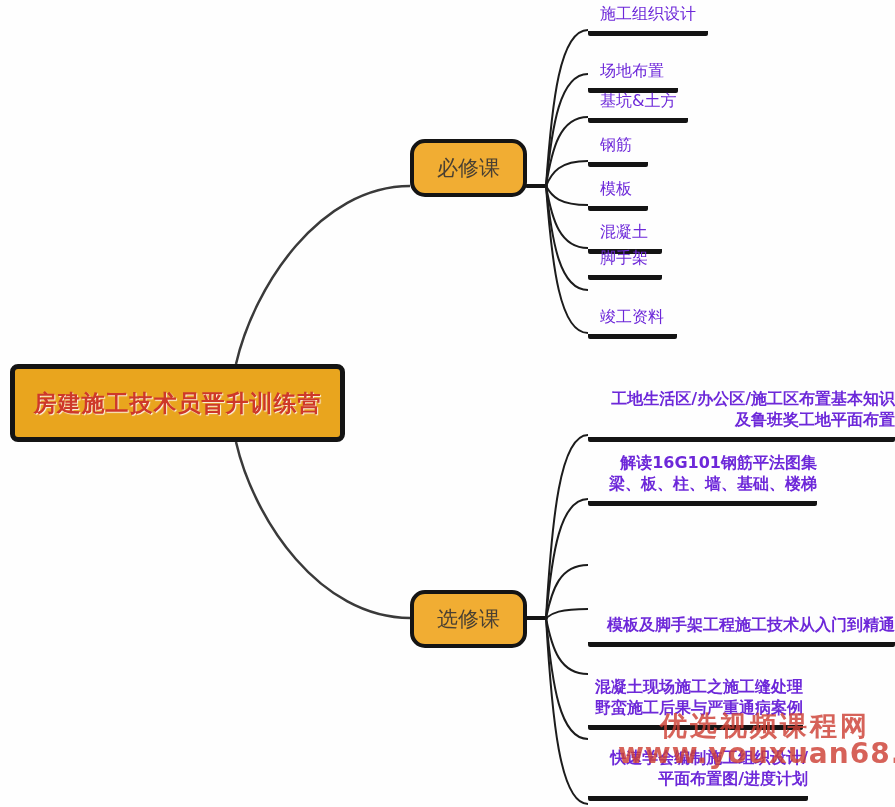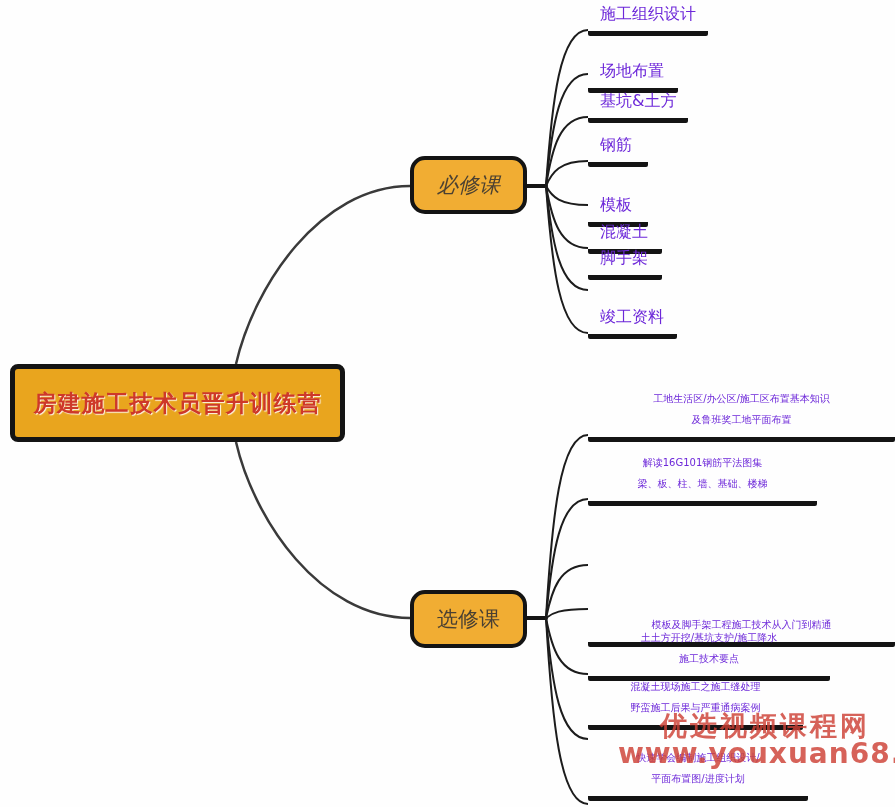--- a/index.html
+++ b/index.html
@@ -29,36 +29,36 @@
   .root-node .lbl{
     font-size:23px;font-weight:bold;letter-spacing:1px;
     color:#ce3829;
     text-shadow:1px 1px 1px rgba(255,255,255,0.9);
     white-space:nowrap;
   }
   .branch-node{left:410px;width:117px;height:58px;background:#f1ad33;}
   .branch-node .lbl{
     font-size:21px;color:#4a4032;font-weight:500;white-space:nowrap;
   }
-  #branch-required{top:156px;font-style:italic;}
+  #branch-required{top:139px;}
   #branch-elective{top:590px;}
 
   .leaf{
     position:absolute;
     left:588px;
     box-sizing:border-box;
     border-bottom:5px solid #141414;
     border-radius:0 0 2px 2px;
     padding-bottom:7px;
     color:#6d28d9;
     white-space:pre-line;
     cursor:pointer;
   }
   .leaf.req{font-size:16px;line-height:20px;padding-left:12px;text-align:left;}
-  .leaf.sel{font-size:10px;line-height:21px;text-align:center;}
+  .leaf.sel{font-size:16px;line-height:21px;text-align:right;font-weight:bold;}
 
   .watermark{
     position:absolute;
     color:rgba(205,64,52,0.82);
     font-weight:600;
     pointer-events:none;
     white-space:nowrap;
   }
   #wm-name{left:660px;top:708px;font-size:27px;letter-spacing:3px;}
   #wm-url{left:618px;top:737px;font-size:28px;letter-spacing:1px;}
@@ -105,32 +105,30 @@
     <span class="lbl">必修课</span>
   </div>
   <div class="node branch-node" id="branch-elective">
     <span class="lbl">选修课</span>
   </div>
 
   <div class="leaf req" style="top:4px;width:120px;">施工组织设计</div>
   <div class="leaf req" style="top:48px;width:90px;margin-top:13px;">场地布置</div>
   <div class="leaf req" style="top:91px;width:100px;">基坑&amp;土方</div>
   <div class="leaf req" style="top:135px;width:60px;">钢筋</div>
-  <div class="leaf req" style="top:179px;width:60px;margin-top:16px;">模板</div>
+  <div class="leaf req" style="top:179px;width:60px;">模板</div>
   <div class="leaf req" style="top:222px;width:74px;">混凝土</div>
   <div class="leaf req" style="top:248px;width:74px;">脚手架</div>
   <div class="leaf req" style="top:307px;width:89px;">竣工资料</div>
 
   <div class="leaf sel" style="top:388px;width:307px;">工地生活区/办公区/施工区布置基本知识
 及鲁班奖工地平面布置</div>
   <div class="leaf sel" style="top:452px;width:229px;">解读16G101钢筋平法图集
 梁、板、柱、墙、基础、楼梯</div>
   <div class="leaf sel" style="top:614px;width:307px;">模板及脚手架工程施工技术从入门到精通</div>
-  <div class="leaf sel" style="top:627px;width:242px;">土土方开挖/基坑支护/施工降水
-施工技术要点</div>
   <div class="leaf sel" style="top:676px;width:215px;">混凝土现场施工之施工缝处理
 野蛮施工后果与严重通病案例</div>
   <div class="leaf sel" style="top:747px;width:220px;">快速学会编制施工组织设计/
 平面布置图/进度计划</div>
 
   <div class="watermark" id="wm-name">优选视频课程网</div>
   <div class="watermark" id="wm-url">www.youxuan68.com</div>
 
 </div>
 

